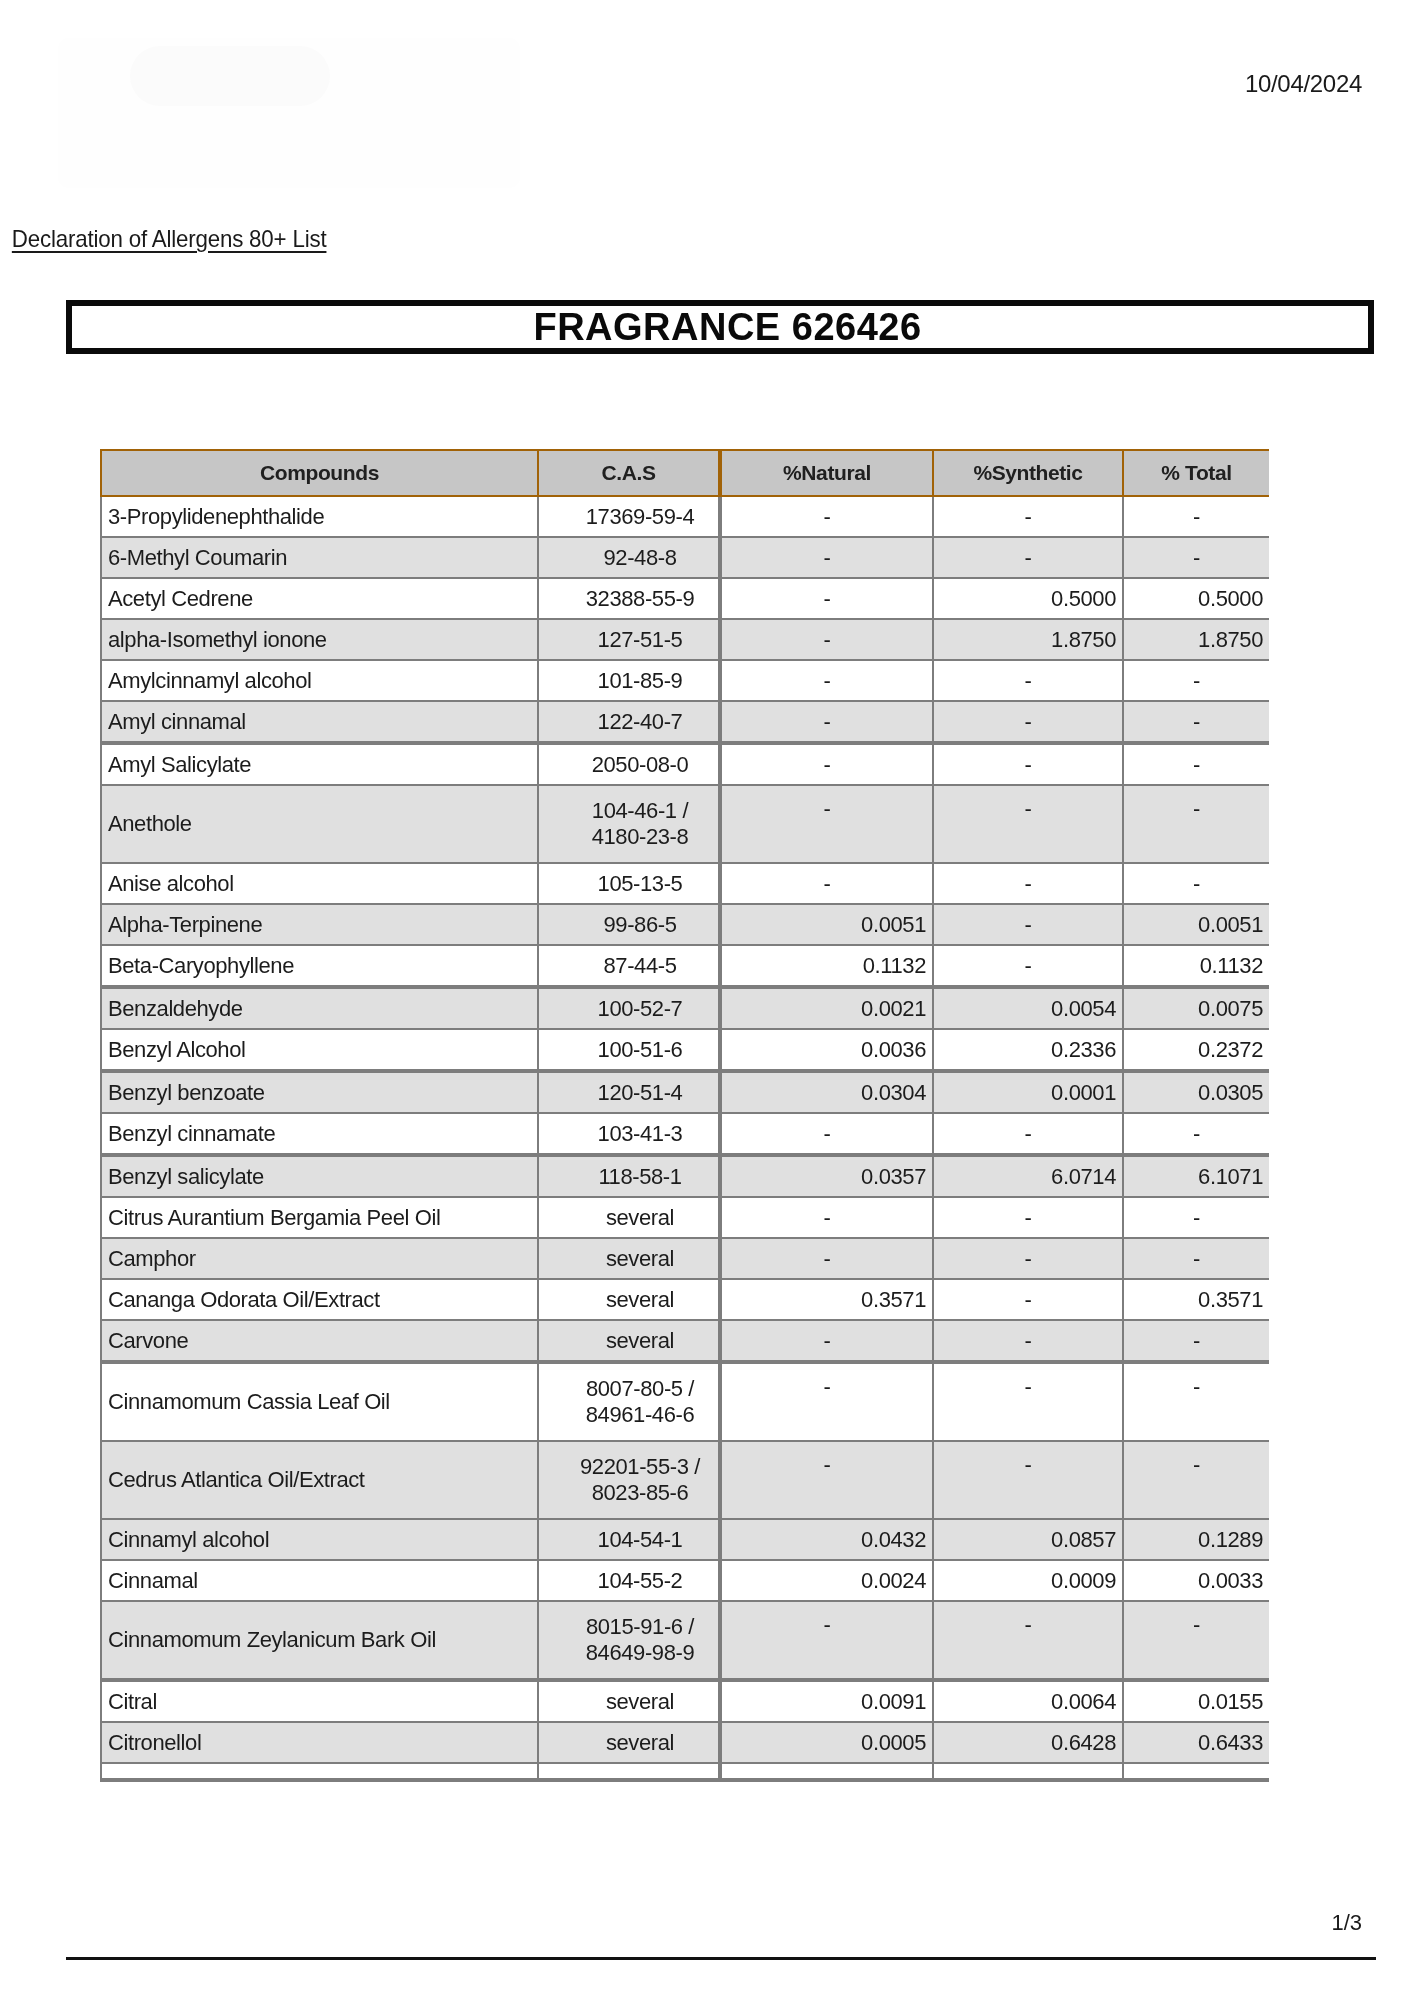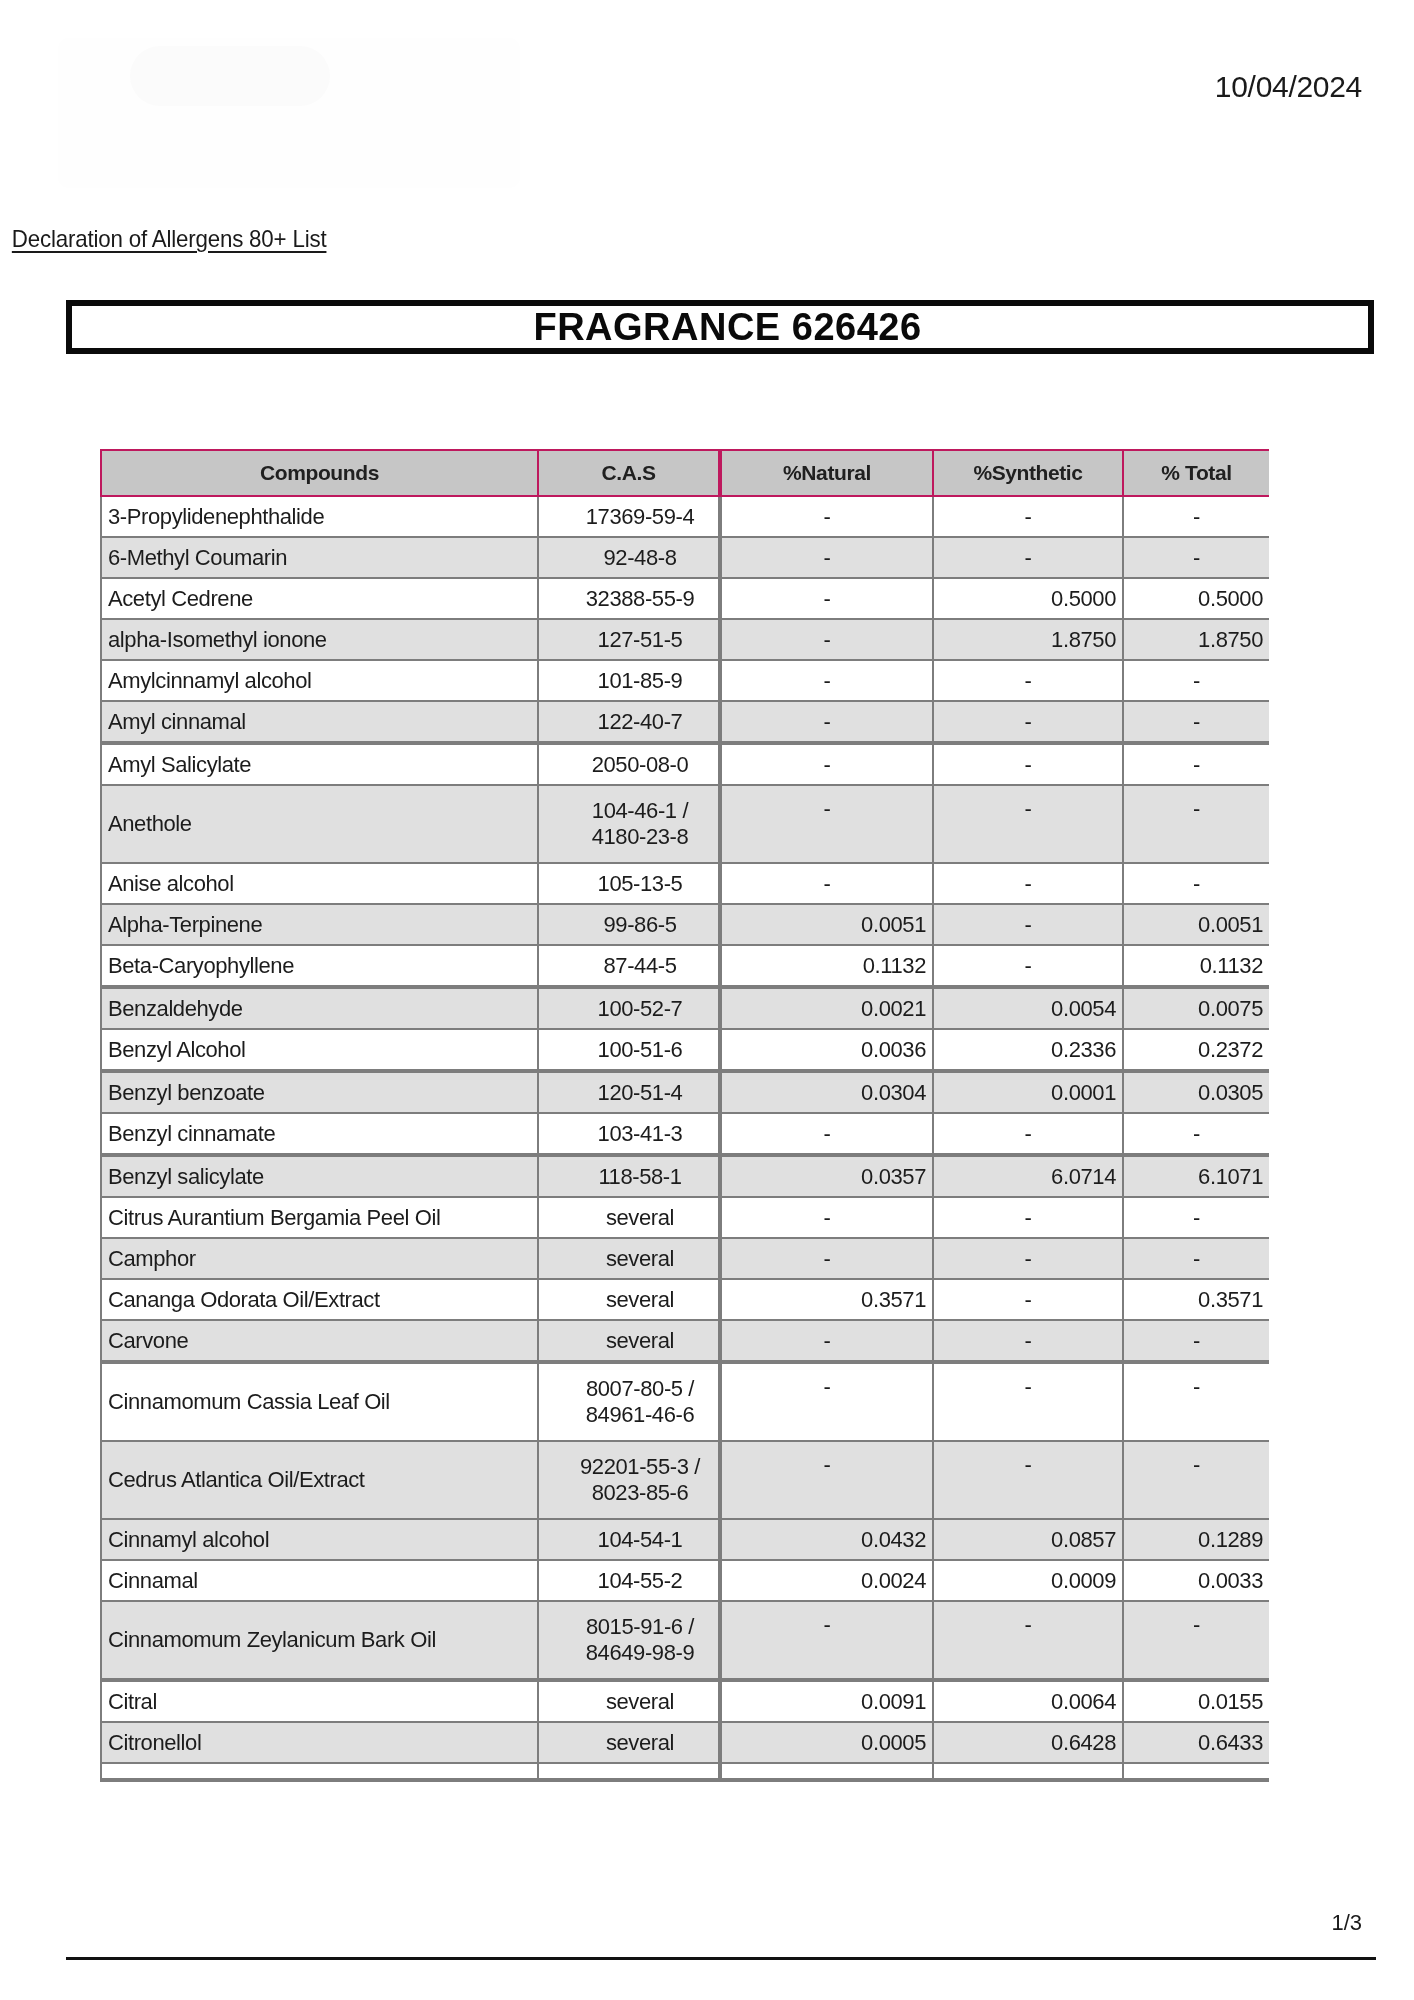--- a/index.html
+++ b/index.html
@@ -30,21 +30,21 @@
       top: 8px;
       width: 200px;
       height: 60px;
       border-radius: 30px;
       background: #fbfbfb;
     }
     .doc-date {
       position: absolute;
       right: 52px;
       top: 70px;
-      font-size: 30px;
+      font-size: 24px;
       letter-spacing: -0.3px;
       color: #1a1a1a;
     }
     .doc-title {
       position: absolute;
       left: 0;
       width: 1414px;
       top: 225px;
       text-align: left;
       font-size: 24px;
@@ -92,21 +92,21 @@
     table.allergens col.c-cas { width: 182px; }
     table.allergens col.c-nat { width: 213px; }
     table.allergens col.c-syn { width: 190px; }
     table.allergens col.c-tot { width: 146px; }
     table.allergens th {
       background: #c6c6c6;
       font-weight: bold;
       font-size: 21px;
       height: 44px;
       text-align: center;
-      border: 2px solid #be185d;
+      border: 2px solid #a16207;
       color: #202020;
       padding: 0;
     }
     table.allergens td {
       border: 2px solid #7d7d7d;
       padding: 0 6px;
       height: 39px;
       vertical-align: middle;
       color: #1c1c1c;
     }

